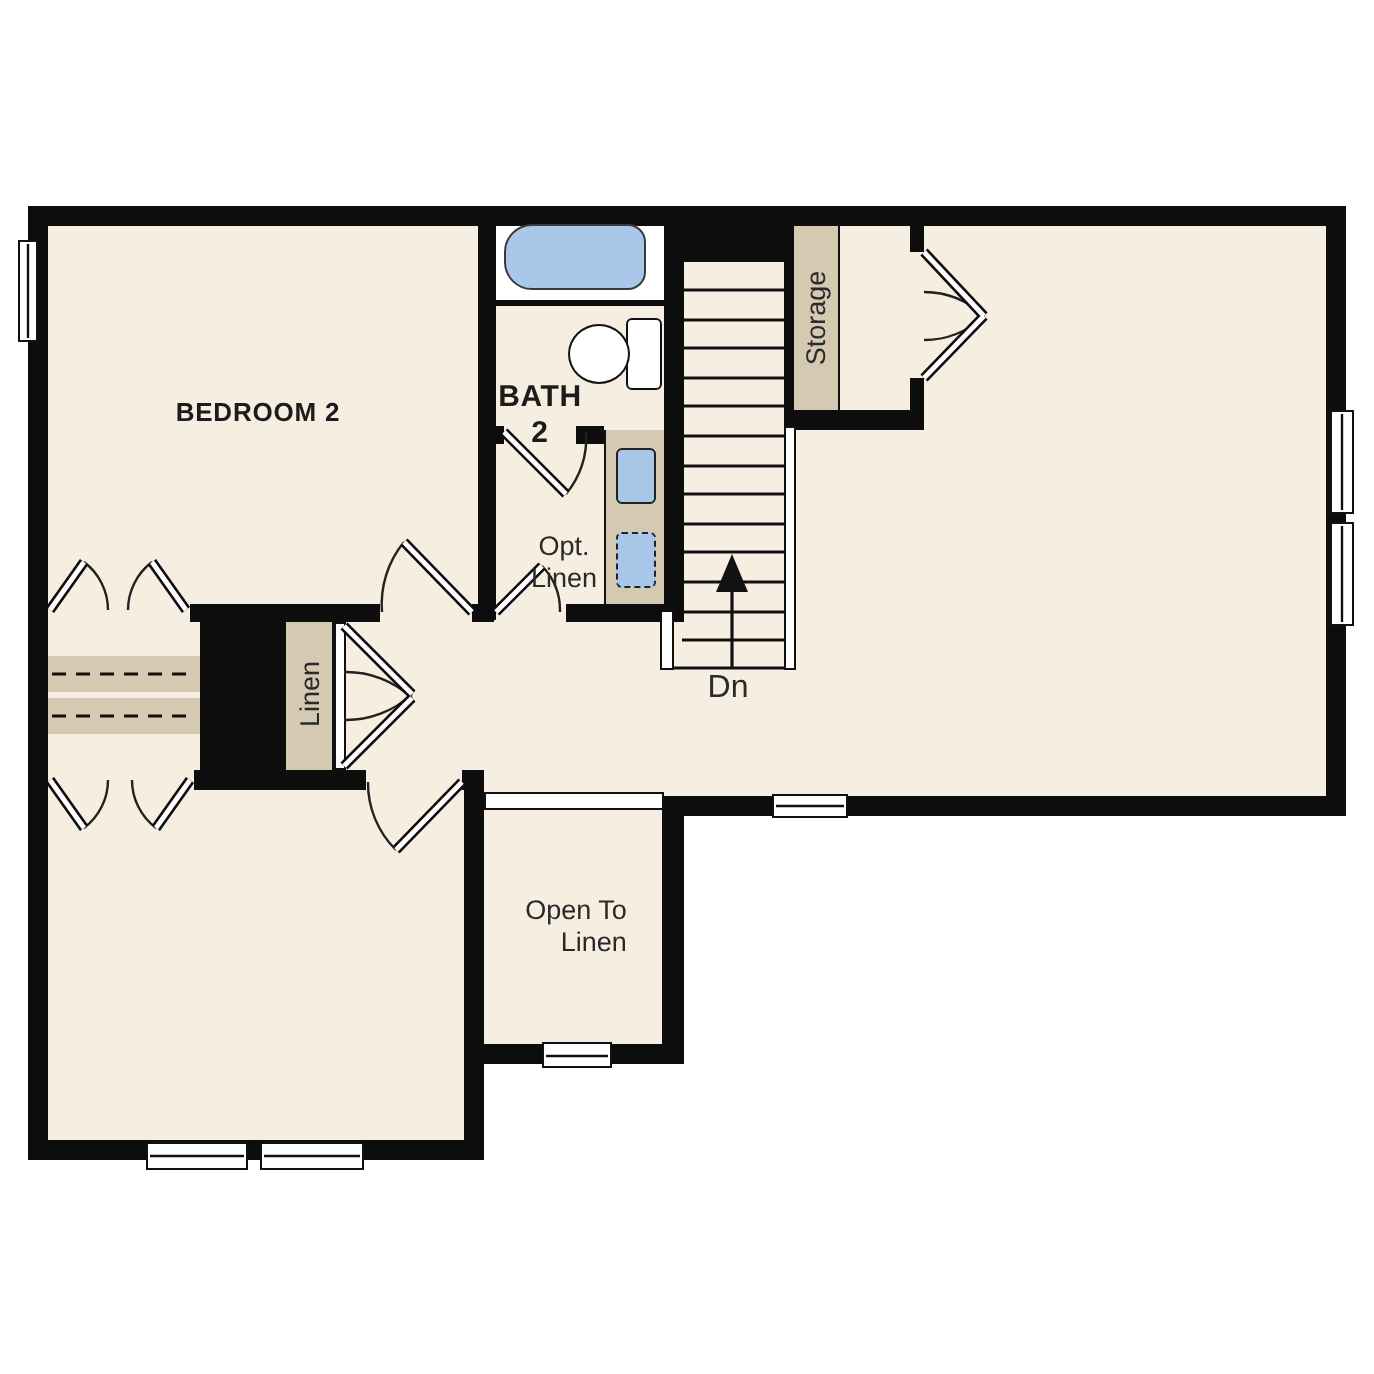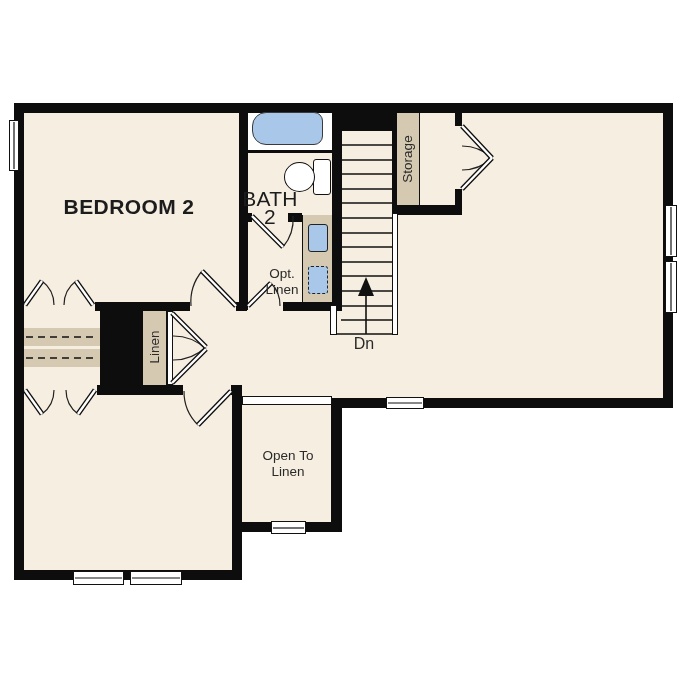--- a/index.html
+++ b/index.html
@@ -9,22 +9,22 @@
   html,body{margin:0;padding:0;background:var(--c-bg);}
   #stage{position:relative;width:687px;height:687px;background:var(--c-bg);
          font-family:"Liberation Sans",sans-serif;overflow:hidden;}
   .abs{position:absolute;}
   .floor{background:var(--c-floor);}
   .wall{background:var(--c-wall);}
   .wood{background:var(--c-wood);}
   .white{background:#ffffff;}
   .lbl{color:var(--c-ink);text-align:center;white-space:nowrap;
        transform:translate(-50%,-50%);line-height:1.15;}
-  .lbl.big{font-size:21px;font-weight:700;letter-spacing:.4px;line-height:25px;}
-  .lbl.med{font-size:21px;font-weight:400;letter-spacing:.3px;line-height:18px;}
+  .lbl.big{font-size:13px;font-weight:700;letter-spacing:.4px;line-height:25px;}
+  .lbl.med{font-size:15px;font-weight:700;letter-spacing:.3px;line-height:18px;}
   .lbl.sm{font-size:13.5px;font-weight:400;color:#2a2a2a;line-height:15.5px;}
   .lbl.rot{transform:translate(-50%,-50%) rotate(-90deg);}
   .win{background:#fff;border:1.5px solid #111;box-sizing:border-box;}
   .rail{background:#fff;border:1.5px solid #111;box-sizing:border-box;}
   svg.overlay{position:absolute;left:0;top:0;pointer-events:none;}
 </style>
 </head>
 <body>
 
 <div id="stage">
@@ -185,18 +185,18 @@
   <div class="abs lbl sm rot" style="left:155px;top:347px;"><span>Linen</span></div>
 
   <div class="abs lbl sm rot" style="left:408px;top:159px;"><span>Storage</span></div>
 
   <div class="abs lbl big" style="left:536px;top:255px;">
   </div>
 
   <div class="abs lbl sm" style="left:364px;top:344px;font-size:16px;"><span>Dn</span></div>
 
 
-  <div class="abs lbl sm" style="left:288px;top:463px;">
+  <div class="abs lbl sm" style="left:288px;top:463px;text-align:right;">
     <div>Open To</div>
     <div>Linen</div>
   </div>
 
 </div>
 
 </body></html>

